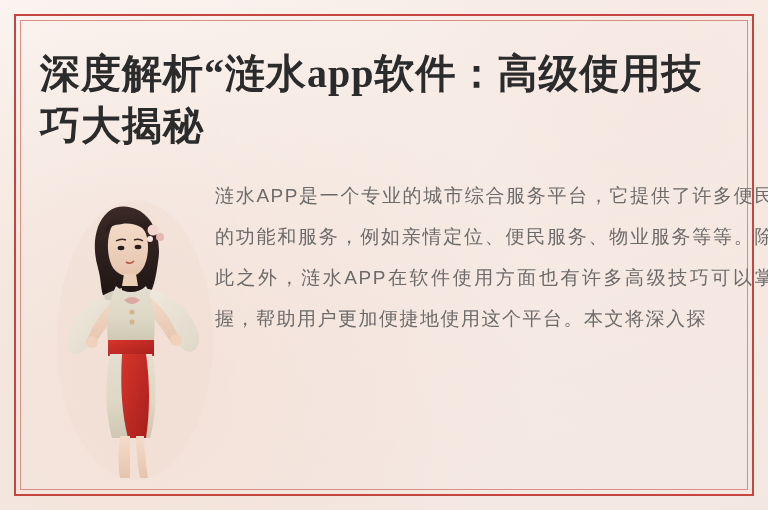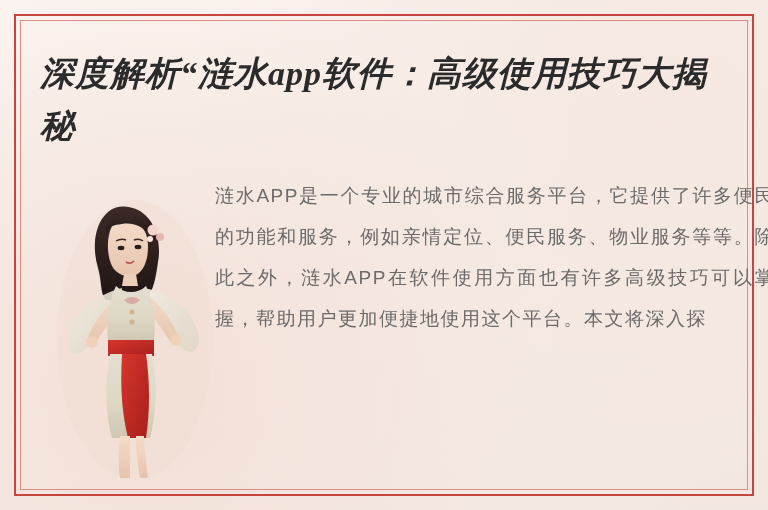--- a/index.html
+++ b/index.html
@@ -48,24 +48,23 @@
     box-sizing: border-box;
     pointer-events: none;
   }
 
   .title {
     position: absolute;
     left: 40px;
     top: 48px;
     width: 700px;
     font-family: "Liberation Serif", serif;
-    font-size: 34px;
+    font-size: 40px;
     line-height: 52px;
     font-weight: 700;
-    font-style: italic;
     color: #2b2b2b;
     letter-spacing: 1px;
     white-space: pre-wrap;
   }
 
   .body-text {
     position: absolute;
     left: 215px;
     top: 175px;
     width: 560px;

